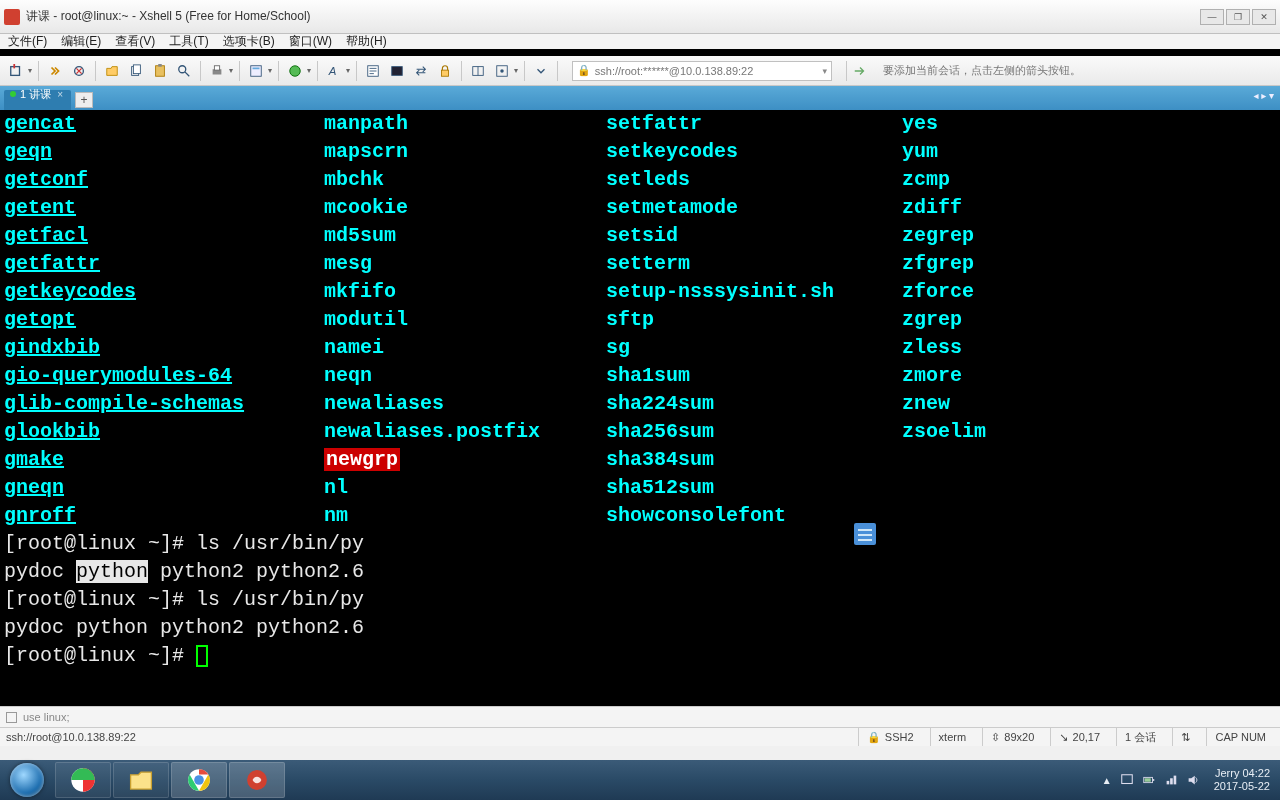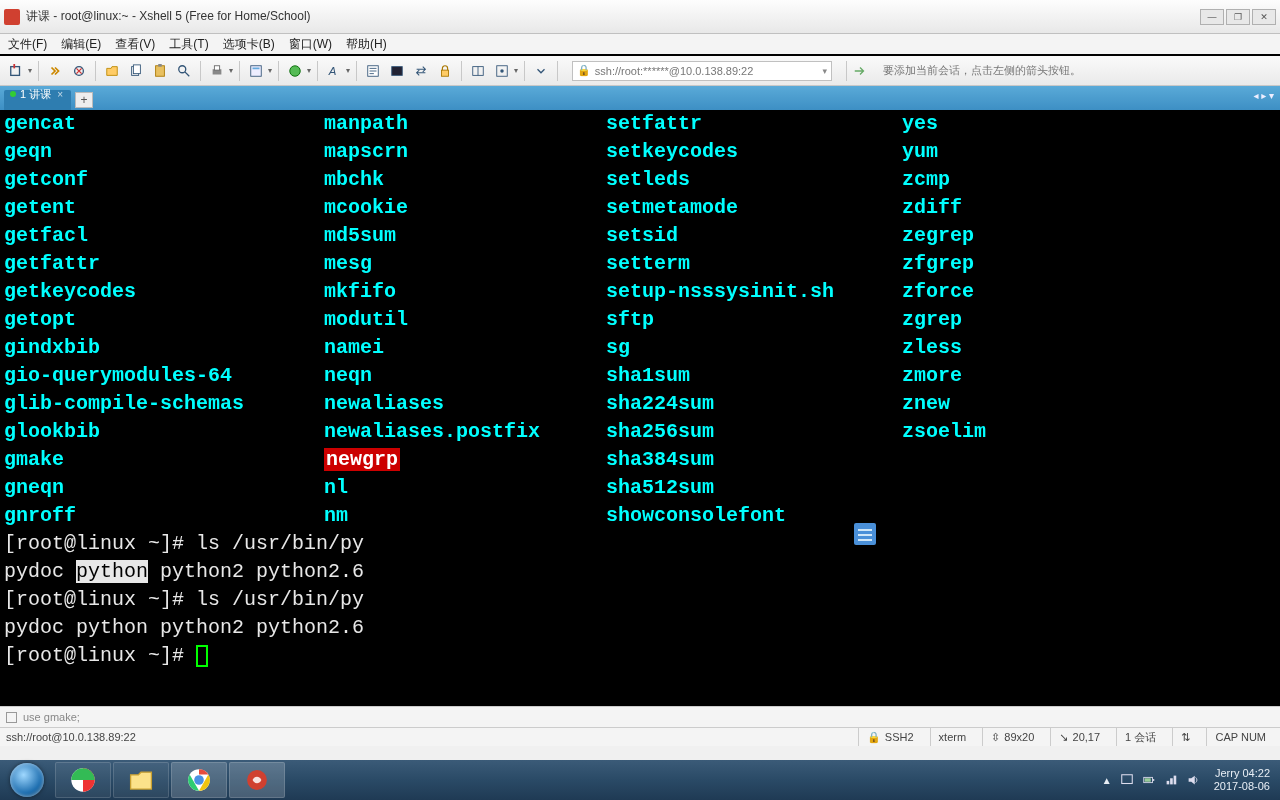--- a/index.html
+++ b/index.html
@@ -2,40 +2,40 @@
 <html><head>
 <meta charset="utf-8">
 <style>
 * { margin:0; padding:0; box-sizing:border-box; }
 body { font-family:"Microsoft YaHei",Tahoma,sans-serif; font-size:12px; background:#f0f0f0; width:1280px; height:800px; overflow:hidden; position:relative; }
 .titlebar { height:34px; background:linear-gradient(#fdfdfd,#e8e8e8); border-bottom:1px solid #c0c0c0; display:flex; align-items:center; padding:0 4px; }
 .titlebar .icon { width:16px; height:16px; background:#d04030; border-radius:2px; margin-right:6px; position:relative; }
 .titlebar .title { flex:1; font-size:12px; color:#333; }
 .win-btns { display:flex; gap:2px; }
 .win-btn { width:24px; height:16px; border:1px solid #b0b0b0; background:#e8e8e8; display:flex; align-items:center; justify-content:center; font-size:9px; color:#555; }
-.menubar { height:22px; background:#f4f4f4; display:flex; align-items:center; padding:0 8px; gap:14px; border-bottom:2px solid #000000; }
+.menubar { height:22px; background:#f4f4f4; display:flex; align-items:center; padding:0 8px; gap:14px; border-bottom:7px solid #000000; }
 .menubar span { font-size:12px; color:#222; }
 .toolbar { height:30px; background:linear-gradient(#fafafa,#eaeaea); border-bottom:1px solid #c8c8c8; display:flex; align-items:center; padding:0 6px; gap:4px; }
 .tb-btn { width:20px; height:20px; display:flex; align-items:center; justify-content:center; }
 .tb-btn svg { width:14px; height:14px; }
 .tb-sep { width:1px; height:20px; background:#c8c8c8; margin:0 2px; }
 .tb-drop { font-size:8px; color:#666; margin-left:-2px; }
 .address { flex:0 0 260px; height:20px; border:1px solid #c0c0c0; background:#fff; display:flex; align-items:center; padding:0 4px; font-size:11px; color:#777; margin:0 8px; }
 .address .lock { margin-right:4px; }
 .tip { font-size:11px; color:#777; display:flex; align-items:center; gap:16px; }
 .tabbar { height:24px; background:linear-gradient(#5aaad8,#3d8fc4); display:flex; align-items:flex-end; padding:0 4px; position:relative; }
 .tab { height:20px; background:#2e7db0; color:#fff; font-size:11px; padding:0 8px 12px 6px; display:flex; align-items:center; border-radius:2px 2px 0 0; margin-right:2px; position:relative; }
 .tab .dot { width:6px; height:6px; background:#3c3; border-radius:50%; margin-right:4px; }
 .tab .x { margin-left:6px; font-size:10px; opacity:.7; }
 .tab-add { width:18px; height:16px; background:#eee; border:1px solid #bbb; display:flex; align-items:center; justify-content:center; font-size:12px; color:#555; margin-left:2px; margin-bottom:2px; }
 .tabbar .navarrows { position:absolute; right:6px; top:4px; font-size:10px; color:#eef; }
 .terminal { background:#000; height:596px; overflow:hidden; font-family:"Consolas","Courier New",monospace; font-size:20px; line-height:28px; padding:0 4px; position:relative; }
 .terminal .cols { display:flex; }
 .terminal .col { white-space:pre; }
-.c1 { width:308px; }
+.c1 { width:308px;text-decoration:underline; }
 .c2 { width:282px;margin-left:12px; }
 .c3 { width:296px; }
 .c4 { flex:1; }
 .cmd { color:#00ffff; font-weight:bold; }
 .hl { background:#c00; color:#fff; font-weight:bold; padding:0 2px; }
 .prompt { color:#e8e8e8; }
 .white { color:#e8e8e8; }
 .sel { background:#e8e8e8; color:#000000;text-align:right; }
 .cursor { display:inline-block; width:12px; height:22px; border:2px solid #0f0; vertical-align:text-bottom; }
 .floaticon { position:absolute; background:#4a90d9; width:22px; height:22px; border-radius:2px; }
@@ -286,21 +286,21 @@
   <div class="prompt">[root@linux ~]# ls /usr/bin/py</div>
   <div class="white" id="trow1">pydoc       <span class="sel">python</span>      python2     python2.6</div>
   <div class="prompt">[root@linux ~]# ls /usr/bin/py</div>
   <div class="white" id="trow2">pydoc       python      python2     python2.6</div>
   <div class="prompt"><span>[root@linux ~]# </span><span class="cursor"></span></div>
   <div class="floaticon" style="right:404px; top:413px;"></div>
 </div>
 
 <div class="inputbar">
   <div class="chk"></div>
-  <span>use gmake;</span>
+  <span>use linux;</span>
 </div>
 
 <div class="statusbar">
   <div class="left">ssh://root@10.0.138.89:22</div>
   <div class="seg">
       <span>🔒</span>
       <span>SSH2</span>
     </div>
   <div class="seg">xterm</div>
   <div class="seg">⇳ <span>89x20</span></div>
@@ -356,16 +356,16 @@
         <rect x="3" y="9" width="3" height="4" fill="#dde"></rect>
         <rect x="7" y="6" width="3" height="7" fill="#dde"></rect>
         <rect x="11" y="3" width="3" height="10" fill="#dde"></rect>
       </svg>
     <svg class="trayicon" viewBox="0 0 16 16">
         <path d="M3 6h3l4-3v10l-4-3H3z" fill="#dde"></path>
         <path d="M11 5c2 2 2 4 0 6" fill="none" stroke="#dde"></path>
       </svg>
     <div class="clock">
       <div>Jerry 04:22</div>
-      <div>2017-08-06</div>
+      <div>2017-05-22</div>
     </div>
   </div>
 </div>
 
 </body></html>

